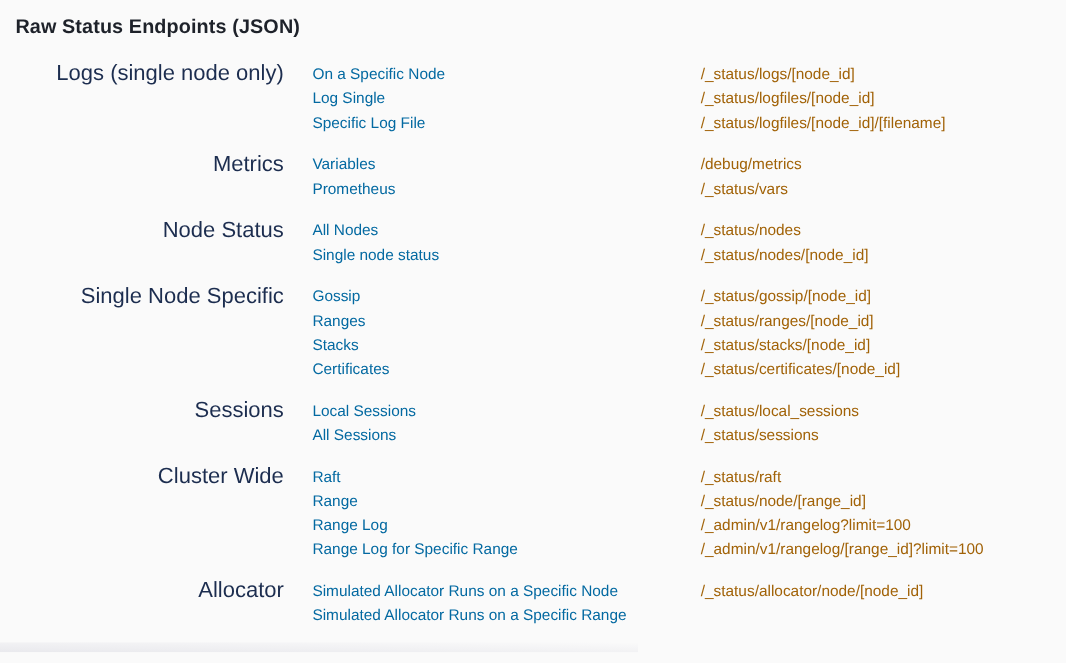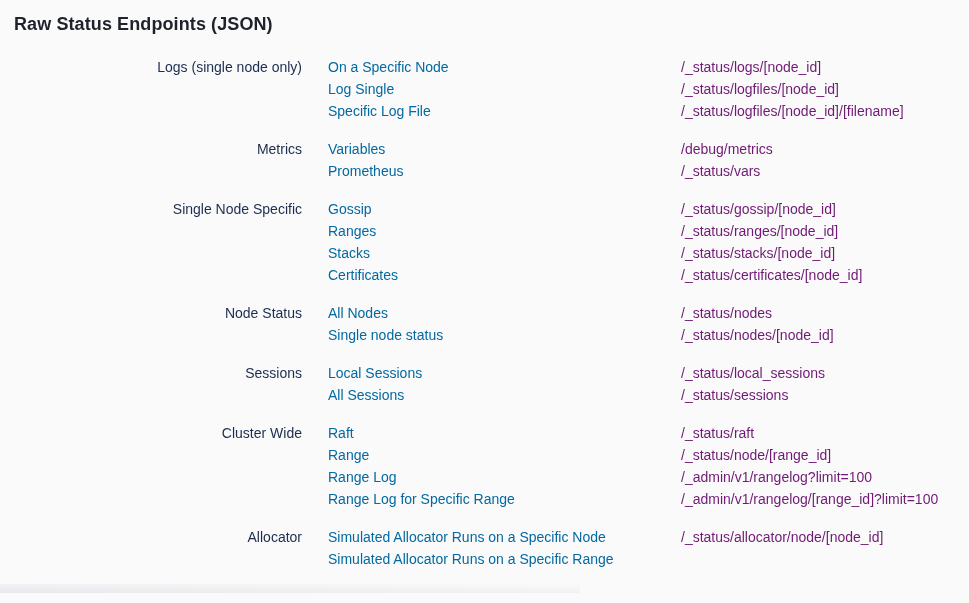--- a/index.html
+++ b/index.html
@@ -26,39 +26,38 @@
   }
   .sections { margin-top: 20px; }
   .section {
     display: flex;
     margin-bottom: 16px;
   }
   .cat {
     width: 258px;
     flex-shrink: 0;
     text-align: right;
-    font-size: 14px;
+    font-size: 20px;
     line-height: 22px;
     color: #1c2d4f;
-    padding-left: 44px;
   }
   .entries { margin-left: 26px; }
   .entry {
     display: flex;
     font-size: 14px;
     line-height: 22px;
   }
   .link {
     width: 353px;
     flex-shrink: 0;
     color: #0369a1;
     text-decoration: none;
     cursor: pointer;
   }
-  .path { color: #701a75; }
+  .path { color: #a16207; }
   .bottom-shade {
     position: absolute;
     left: 0; bottom: 0;
     width: 580px; height: 9px;
     background: linear-gradient(to top right, rgba(230,230,235,0.85), rgba(250,250,250,0));
     pointer-events: none;
   }
 </style>
 </head>
 <body>
@@ -95,20 +94,35 @@
   </div>
 
   <div class="entry">
     <a class="link">Prometheus</a>
     <span class="path">/_status/vars</span>
   </div>
 </div>
   </div>
 
   <div class="section">
+    <div class="cat">Node Status</div>
+    <div class="entries">
+  <div class="entry">
+    <a class="link">All Nodes</a>
+    <span class="path">/_status/nodes</span>
+  </div>
+
+  <div class="entry">
+    <a class="link">Single node status</a>
+    <span class="path">/_status/nodes/[node_id]</span>
+  </div>
+</div>
+  </div>
+
+  <div class="section">
     <div class="cat">Single Node Specific</div>
     <div class="entries">
   <div class="entry">
     <a class="link">Gossip</a>
     <span class="path">/_status/gossip/[node_id]</span>
   </div>
 
   <div class="entry">
     <a class="link">Ranges</a>
     <span class="path">/_status/ranges/[node_id]</span>
@@ -120,35 +134,20 @@
   </div>
 
   <div class="entry">
     <a class="link">Certificates</a>
     <span class="path">/_status/certificates/[node_id]</span>
   </div>
 </div>
   </div>
 
   <div class="section">
-    <div class="cat">Node Status</div>
-    <div class="entries">
-  <div class="entry">
-    <a class="link">All Nodes</a>
-    <span class="path">/_status/nodes</span>
-  </div>
-
-  <div class="entry">
-    <a class="link">Single node status</a>
-    <span class="path">/_status/nodes/[node_id]</span>
-  </div>
-</div>
-  </div>
-
-  <div class="section">
     <div class="cat">Sessions</div>
     <div class="entries">
   <div class="entry">
     <a class="link">Local Sessions</a>
     <span class="path">/_status/local_sessions</span>
   </div>
 
   <div class="entry">
     <a class="link">All Sessions</a>
     <span class="path">/_status/sessions</span>

